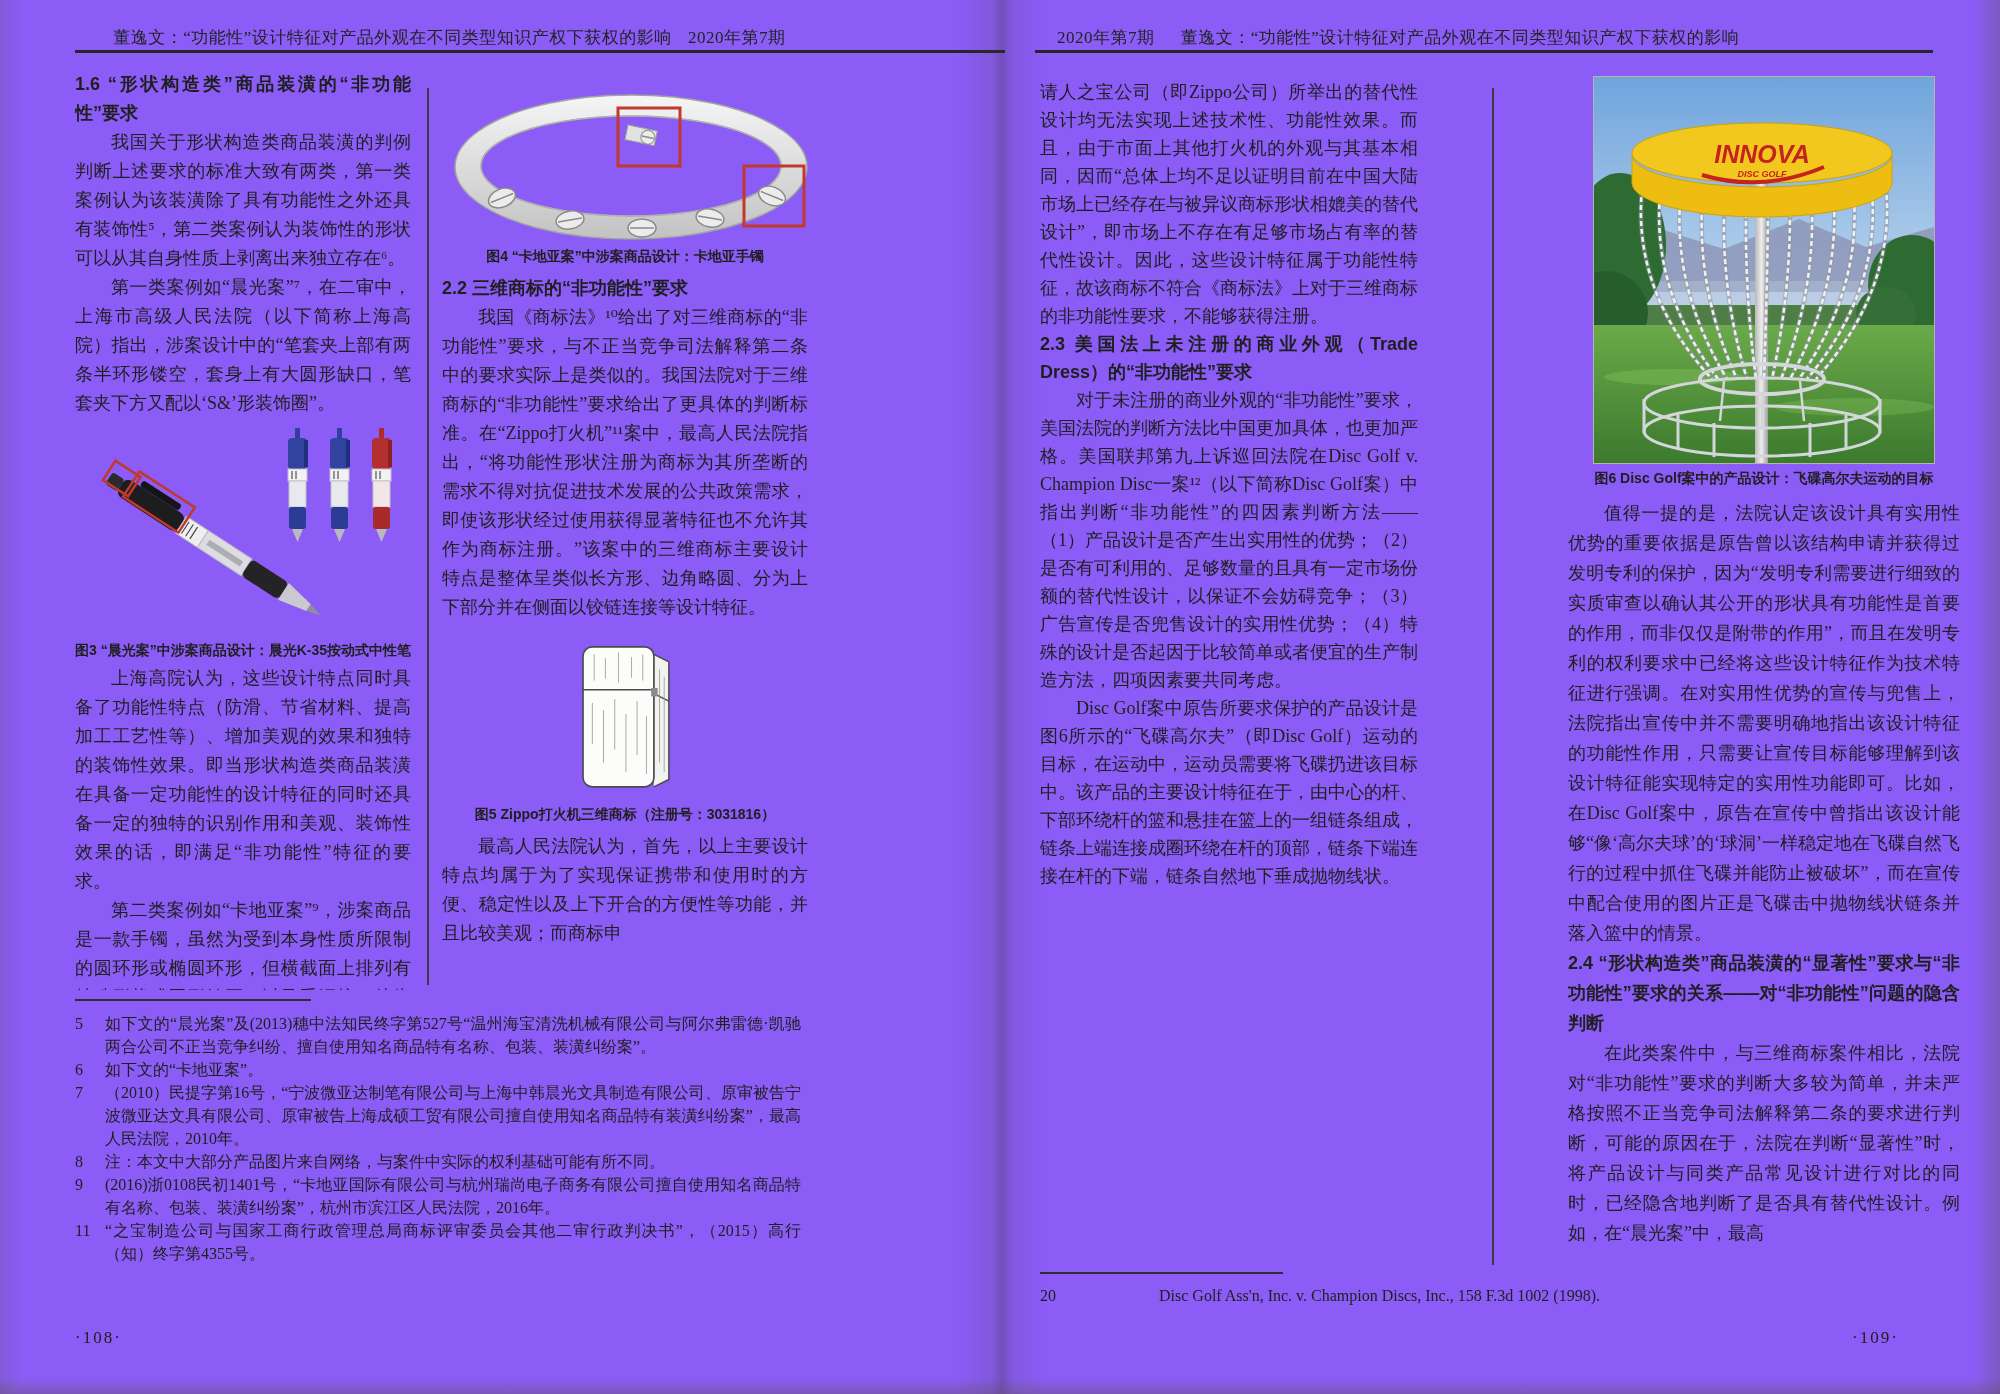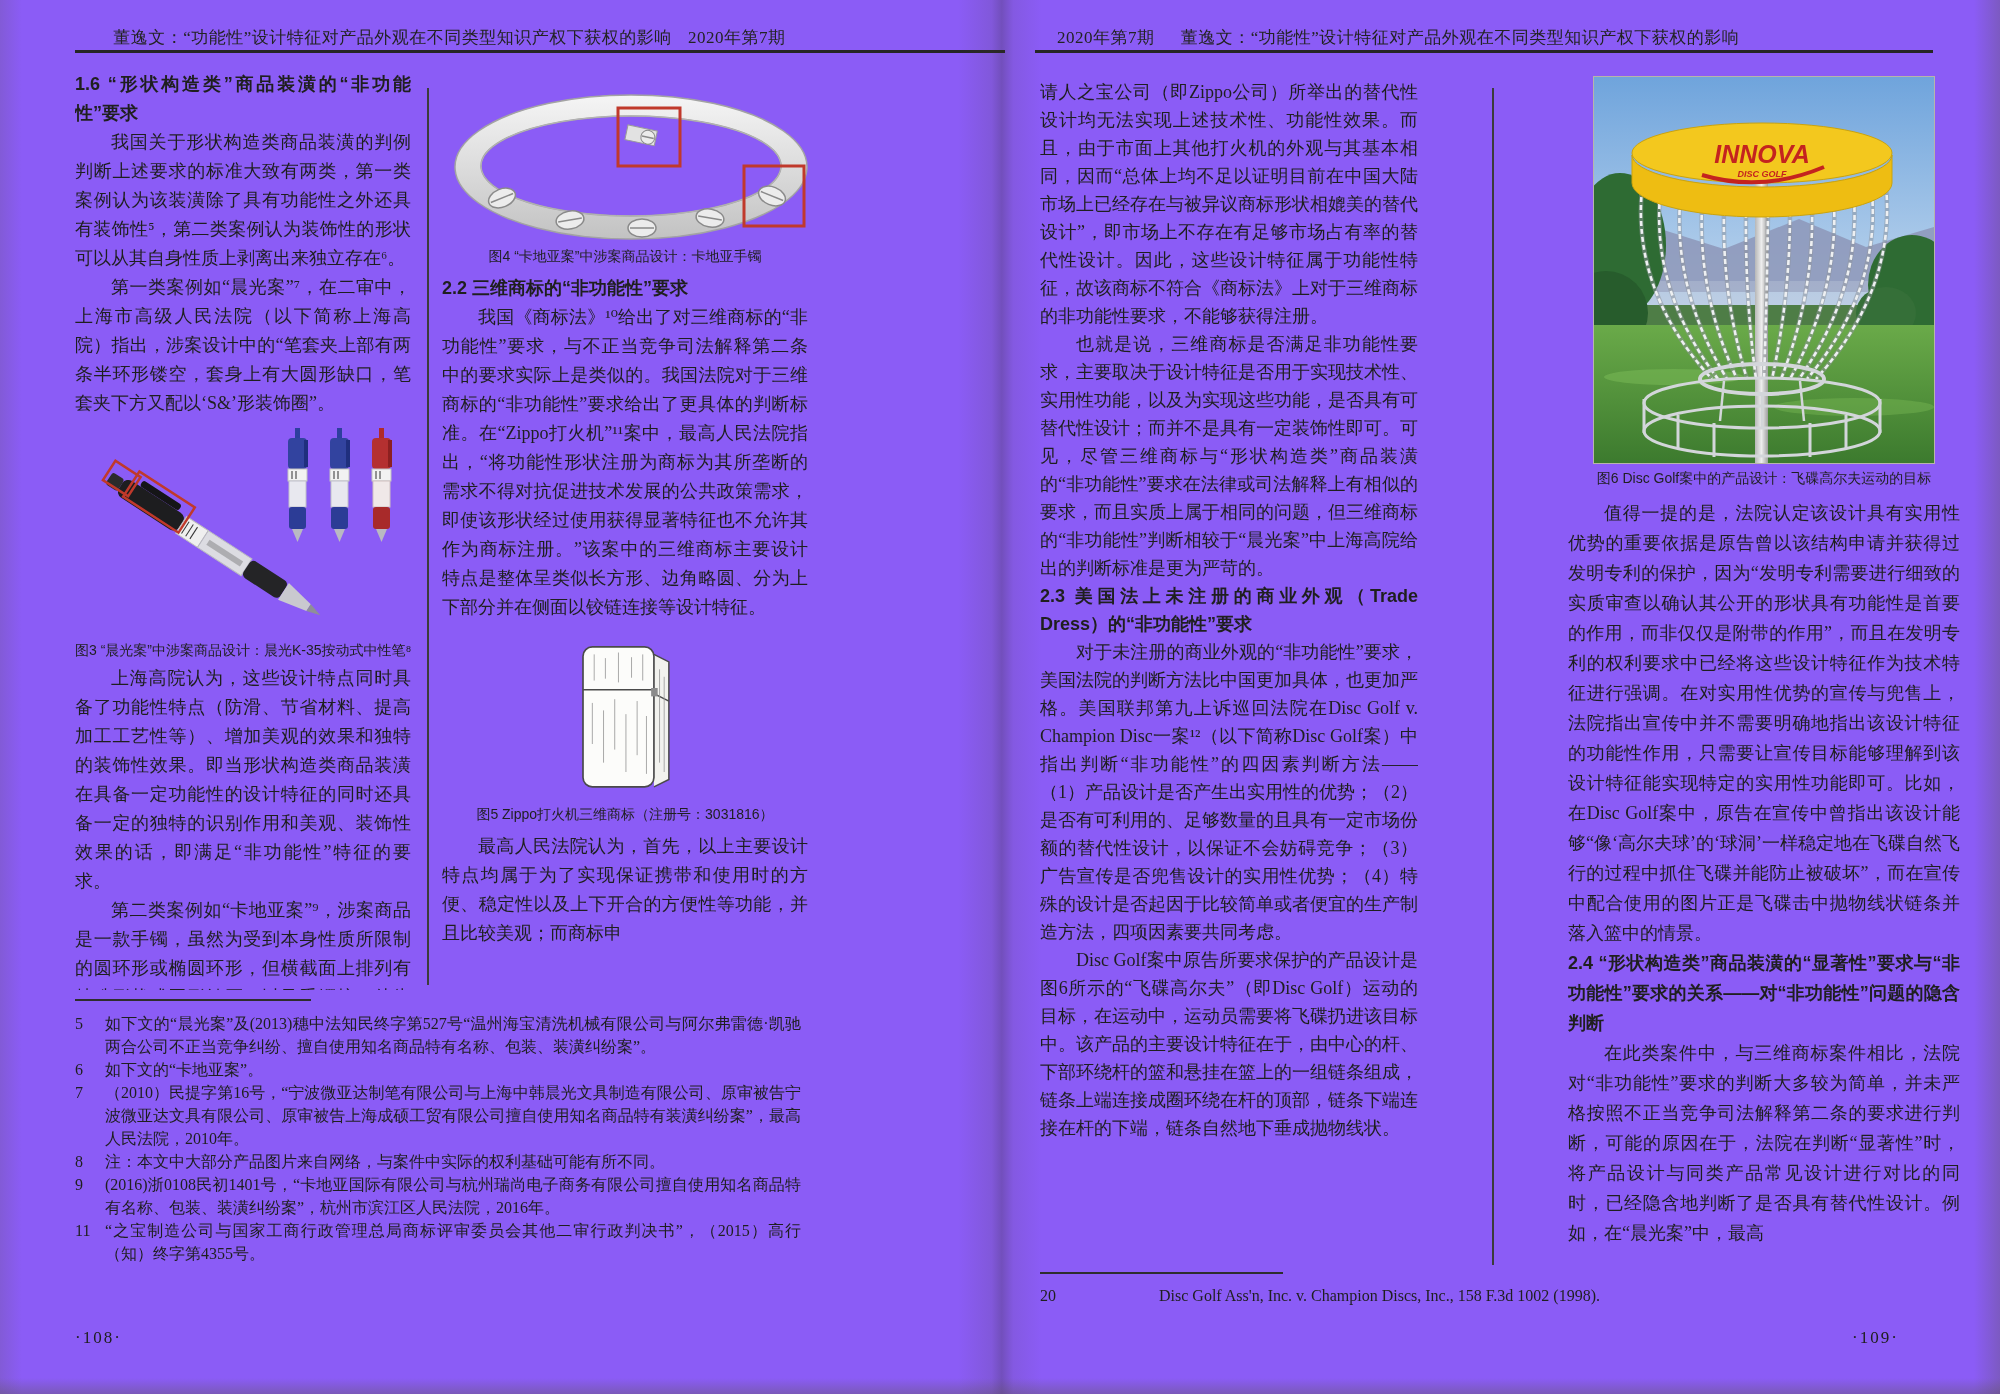--- a/index.html
+++ b/index.html
@@ -26,21 +26,21 @@
 
   .col { position:absolute; overflow:hidden; font-size:18px; line-height:29px; }
   .col-r { line-height:28px; }
   .para { margin:0; text-align:justify; }
   .ind { text-indent:2em; }
   .heading { margin:0; text-align:justify; font-weight:700;
     font-family:"Liberation Sans","DejaVu Sans",sans-serif; }
 
   .figure { margin:6px 0 4px 0; text-align:center; }
   .caption { font-family:"Liberation Sans","DejaVu Sans",sans-serif;
-    font-weight:400; font-size:14px; line-height:20px; text-align:center;
+    font-weight:700; font-size:14px; line-height:20px; text-align:center;
     white-space:nowrap; margin-top:4px; }
 
   .fnblock { position:absolute; }
   .fn { display:flex; font-size:16px; line-height:23px; }
   .fn-num { width:30px; flex:none; }
   .fn-text { flex:1; text-align:justify; }
 
   .pageno { position:absolute; font-size:17px; letter-spacing:2px; color:#202020; }
 
   svg { display:block; margin:0 auto; }
@@ -236,21 +236,20 @@
     <div class="fn">
       <span class="fn-num">11</span>
       <span class="fn-text">“之宝制造公司与国家工商行政管理总局商标评审委员会其他二审行政判决书”，（2015）高行（知）终字第4355号。</span>
     </div>
   </div>
 
   <div class="pageno" style="left:75px; top:1328px;">·108·</div>
 
   <div class="col col-r" style="left:1040px; top:78px; width:378px; height:1185px;">
     <p class="para">请人之宝公司（即Zippo公司）所举出的替代性设计均无法实现上述技术性、功能性效果。而且，由于市面上其他打火机的外观与其基本相同，因而“总体上均不足以证明目前在中国大陆市场上已经存在与被异议商标形状相媲美的替代设计”，即市场上不存在有足够市场占有率的替代性设计。因此，这些设计特征属于功能性特征，故该商标不符合《商标法》上对于三维商标的非功能性要求，不能够获得注册。</p>
-    <p class="para ind">也就是说，三维商标是否满足非功能性要求，主要取决于设计特征是否用于实现技术性、实用性功能，以及为实现这些功能，是否具有可替代性设计；而并不是具有一定装饰性即可。可见，尽管三维商标与“形状构造类”商品装潢的“非功能性”要求在法律或司法解释上有相似的要求，而且实质上属于相同的问题，但三维商标的“非功能性”判断相较于“晨光案”中上海高院给出的判断标准是更为严苛的。</p>
     <p class="heading">2.3 美国法上未注册的商业外观（Trade Dress）的“非功能性”要求</p>
     <p class="para ind">对于未注册的商业外观的“非功能性”要求，美国法院的判断方法比中国更加具体，也更加严格。美国联邦第九上诉巡回法院在Disc Golf v. Champion Disc一案¹²（以下简称Disc Golf案）中指出判断“非功能性”的四因素判断方法——（1）产品设计是否产生出实用性的优势；（2）是否有可利用的、足够数量的且具有一定市场份额的替代性设计，以保证不会妨碍竞争；（3）广告宣传是否兜售设计的实用性优势；（4）特殊的设计是否起因于比较简单或者便宜的生产制造方法，四项因素要共同考虑。</p>
     <p class="para ind">Disc Golf案中原告所要求保护的产品设计是图6所示的“飞碟高尔夫”（即Disc Golf）运动的目标，在运动中，运动员需要将飞碟扔进该目标中。该产品的主要设计特征在于，由中心的杆、下部环绕杆的篮和悬挂在篮上的一组链条组成，链条上端连接成圈环绕在杆的顶部，链条下端连接在杆的下端，链条自然地下垂成抛物线状。</p>
   </div>
 
   <div class="fnrule" style="left:1040px; top:1272px; width:243px;"></div>
   <div class="fnblock" style="left:1040px; top:1284px; width:560px;">
     <div class="fn">
       <span class="fn-num">20</span>
       <span class="fn-text" style="text-align:right;">Disc Golf Ass'n, Inc. v. Champion Discs, Inc., 158 F.3d 1002 (1998).</span>

